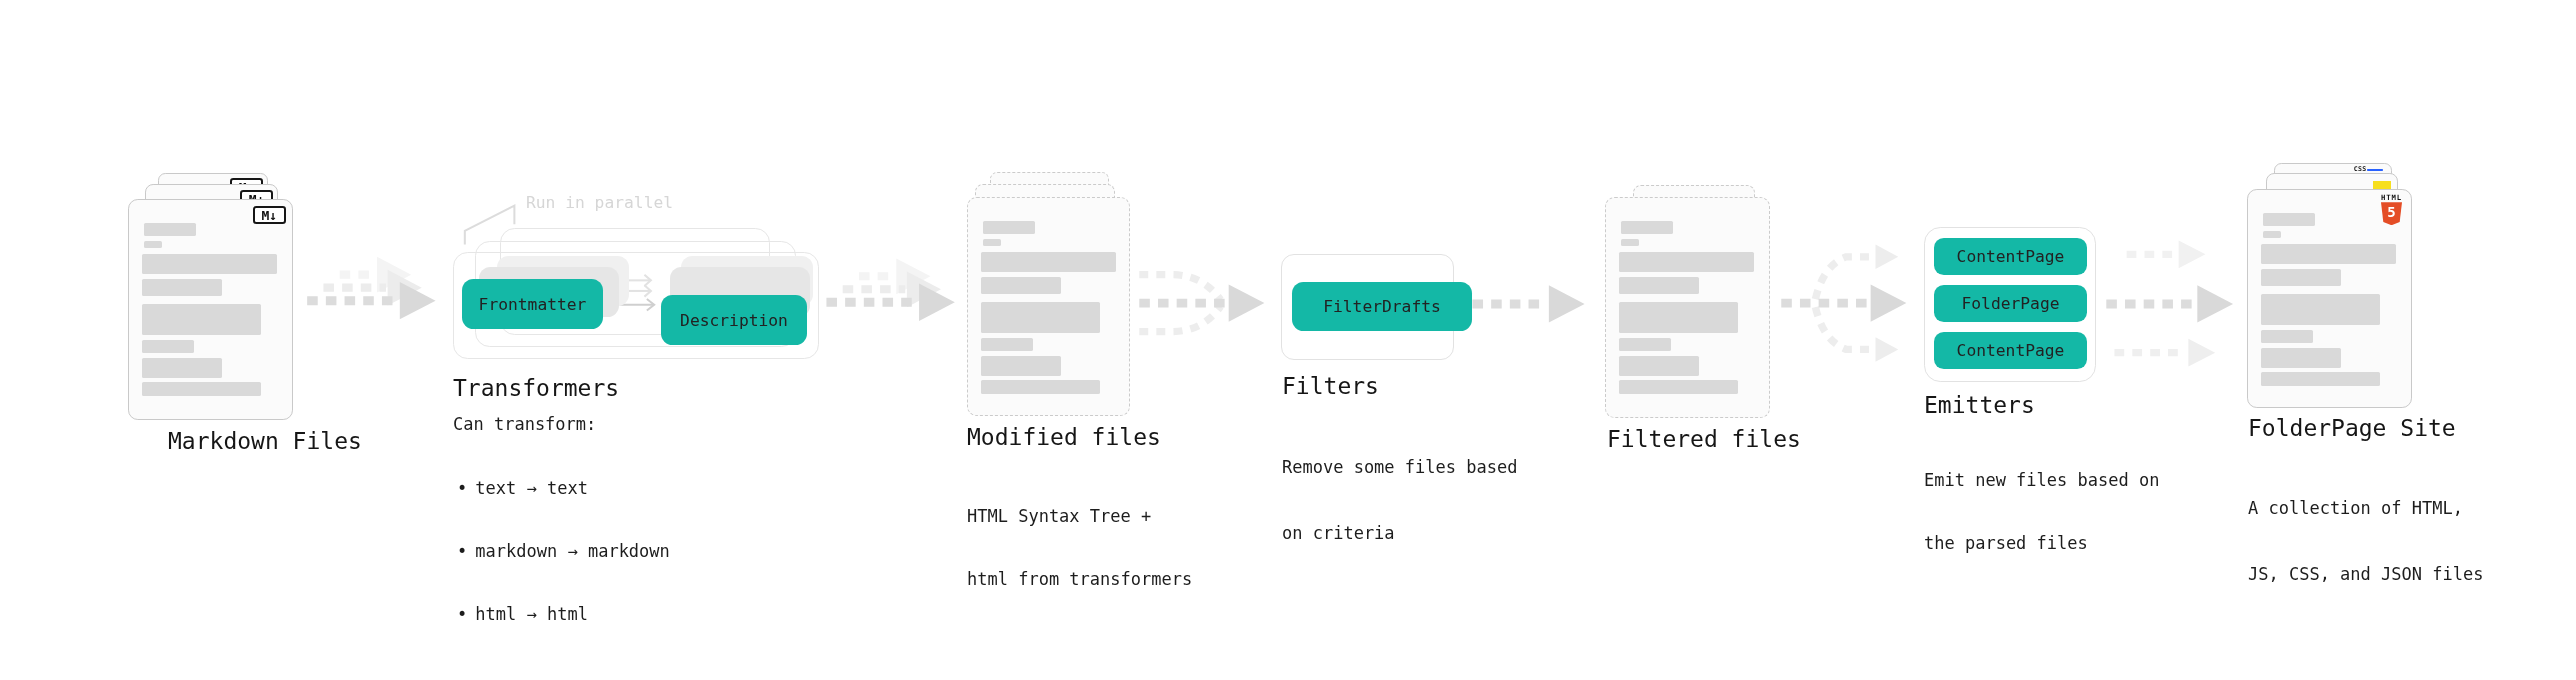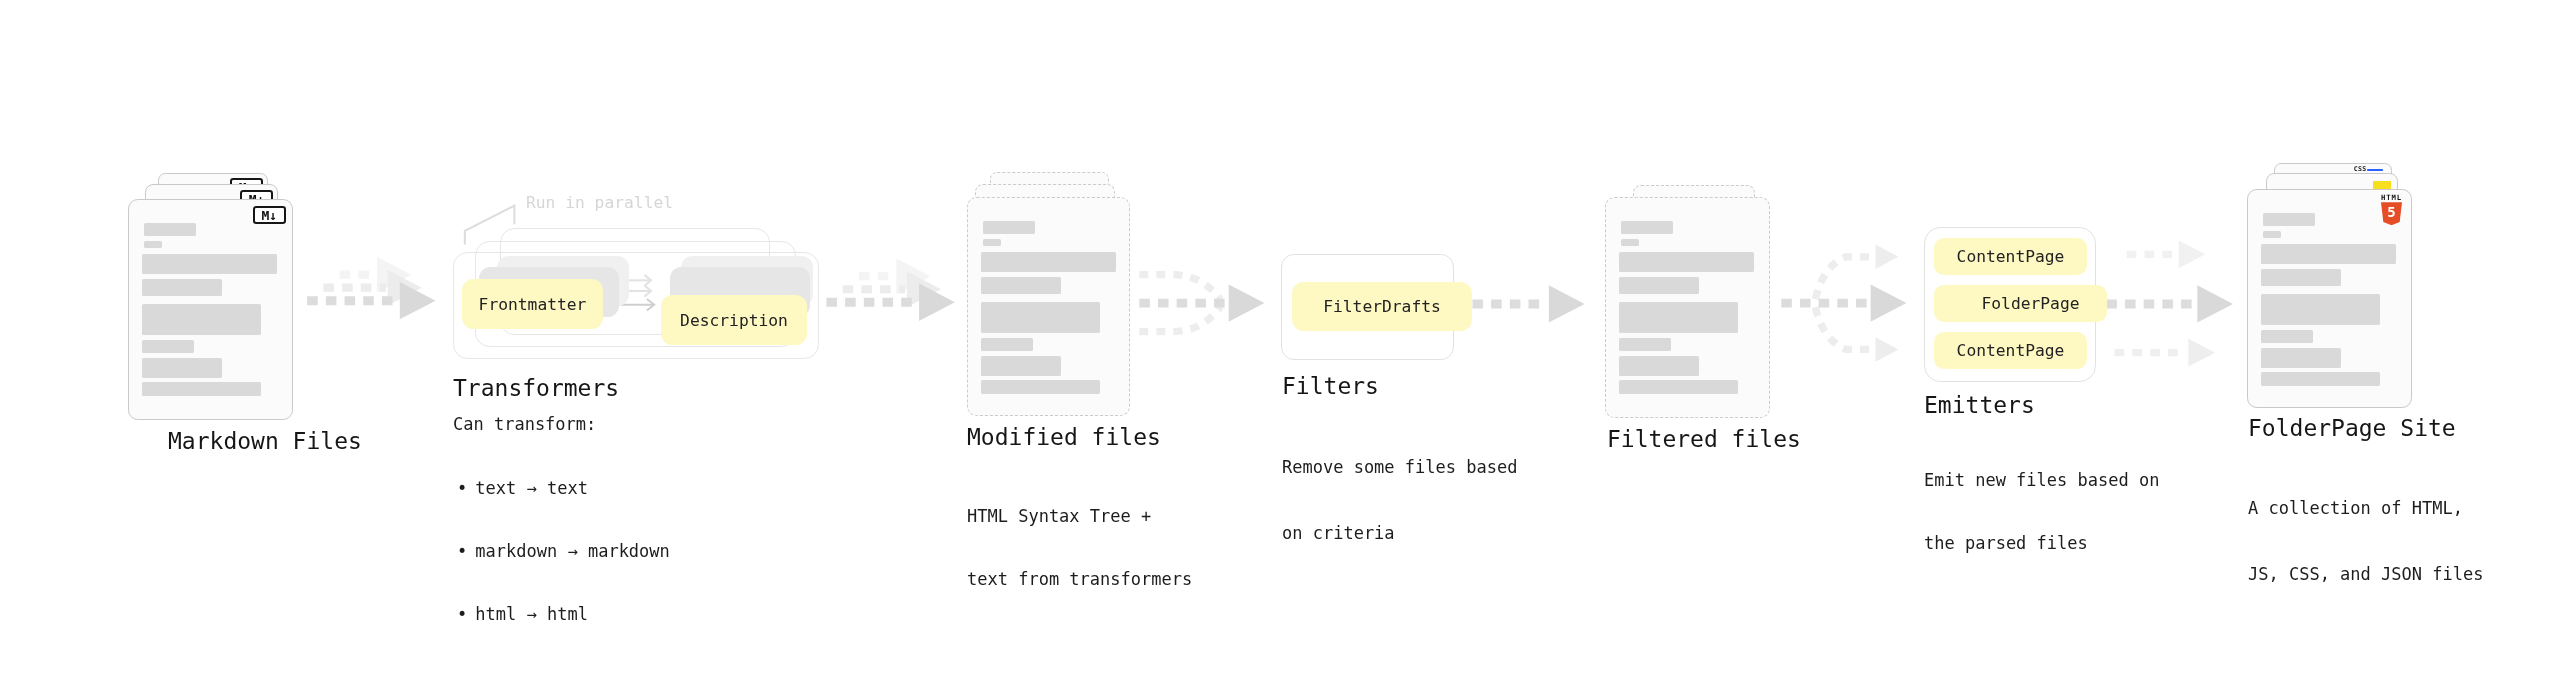--- a/index.html
+++ b/index.html
@@ -22,21 +22,21 @@
   .js-badge{position:absolute;width:18px;height:13px;background:#f7df1e;}
   .html5-badge{position:absolute;display:flex;flex-direction:column;align-items:center;}
   .html5-badge .txt{font-size:7.3px;font-weight:bold;color:#111;line-height:7.3px;letter-spacing:0.8px;}
   .shield{width:21px;height:23px;margin-top:0.8px;background:#e44d26;
           clip-path:polygon(0 0,100% 0,89% 86%,50% 100%,11% 86%);
           display:flex;align-items:flex-start;justify-content:center;}
   .shield span{color:#fff;font-size:14px;font-weight:bold;line-height:21px;}
 
   
   .gbox{position:absolute;border:1.6px solid #e6e6e6;border-radius:14.6px;background:transparent;box-sizing:border-box;}
-  .pill{position:absolute;background:#fef9c3;border-radius:11.4px;display:flex;align-items:center;justify-content:center;
+  .pill{position:absolute;background:#14b8a6;border-radius:11.4px;display:flex;align-items:center;justify-content:center;
         font-size:16.3px;color:#222;}
   .pill.ghost1{background:#e6e6e6;}
   .pill.ghost2{background:#f0f0f0;}
   .panel{position:absolute;border:1.6px solid #e2e2e2;border-radius:13px;background:#fff;box-sizing:border-box;}
 
   
   .label{position:absolute;font-size:23px;line-height:28px;color:#161616;white-space:nowrap;}
   .body{position:absolute;font-size:17px;line-height:21px;color:#1d1d1d;white-space:pre;}
   .hint{position:absolute;font-size:16.3px;color:#d6d6d6;white-space:nowrap;}
   .bullet-row{display:flex;gap:8.1px;height:21px;align-items:center;}
@@ -176,21 +176,21 @@
           <div class="bar" style="left: 13px; top: 79px; width: 80px; height: 17px;"></div>
           <div class="bar" style="left: 13px; top: 104px; width: 119px; height: 31px;"></div>
           <div class="bar" style="left: 13px; top: 140px; width: 52px; height: 13px;"></div>
           <div class="bar" style="left: 13px; top: 158px; width: 80px; height: 19.5px;"></div>
           <div class="bar" style="left: 13px; top: 182px; width: 119px; height: 14px;"></div>
         </div>
     </div>
     <div class="label" style="left:967px;top:423px;z-index:4;">Modified files</div>
     <div class="body" style="left:967px;top:464px;z-index:4;">
       <div>HTML Syntax Tree +</div>
-      <div>text from transformers</div>
+      <div>html from transformers</div>
     </div>
   </section>
 
   <section>
     <div class="panel" style="left:1281px;top:254px;width:173px;height:106px;z-index:1;"></div>
     <div class="pill" style="left:1292px;top:282px;width:180px;height:49px;z-index:2;">FilterDrafts</div>
     <div class="label" style="left:1282px;top:372px;z-index:4;">Filters</div>
     <div class="body" style="left:1282px;top:412px;line-height:22px;z-index:4;">
       <div>Remove some files based</div>
       <div>on criteria</div>
@@ -210,21 +210,21 @@
           <div class="bar" style="left: 13px; top: 158px; width: 80px; height: 19.5px;"></div>
           <div class="bar" style="left: 13px; top: 182px; width: 119px; height: 14px;"></div>
         </div>
     </div>
     <div class="label" style="left:1607px;top:425px;z-index:4;">Filtered files</div>
   </section>
 
   <section>
     <div class="panel" style="left:1924px;top:227px;width:172px;height:155px;border-radius:16.3px;z-index:1;"></div>
     <div class="pill" style="left:1934px;top:238px;width:153px;height:37px;border-radius:9.8px;z-index:2;">ContentPage</div>
-    <div class="pill" style="left:1934px;top:285px;width:153px;height:37px;border-radius:9.8px;z-index:2;padding-left:20px;">FolderPage</div>
+    <div class="pill" style="left:1934px;top:285px;width:153px;height:37px;border-radius:9.8px;z-index:2;">FolderPage</div>
     <div class="pill" style="left:1934px;top:332px;width:153px;height:37px;border-radius:9.8px;z-index:2;">ContentPage</div>
     <div class="label" style="left:1924px;top:391px;z-index:4;">Emitters</div>
     <div class="body" style="left:1924px;top:428px;z-index:4;">
       <div>Emit new files based on</div>
       <div>the parsed files</div>
     </div>
   </section>
 
   <section>
     <div class="doc" style="left:2274px;top:163px;width:118px;height:73px;z-index:1;border-radius:7.3px;">

